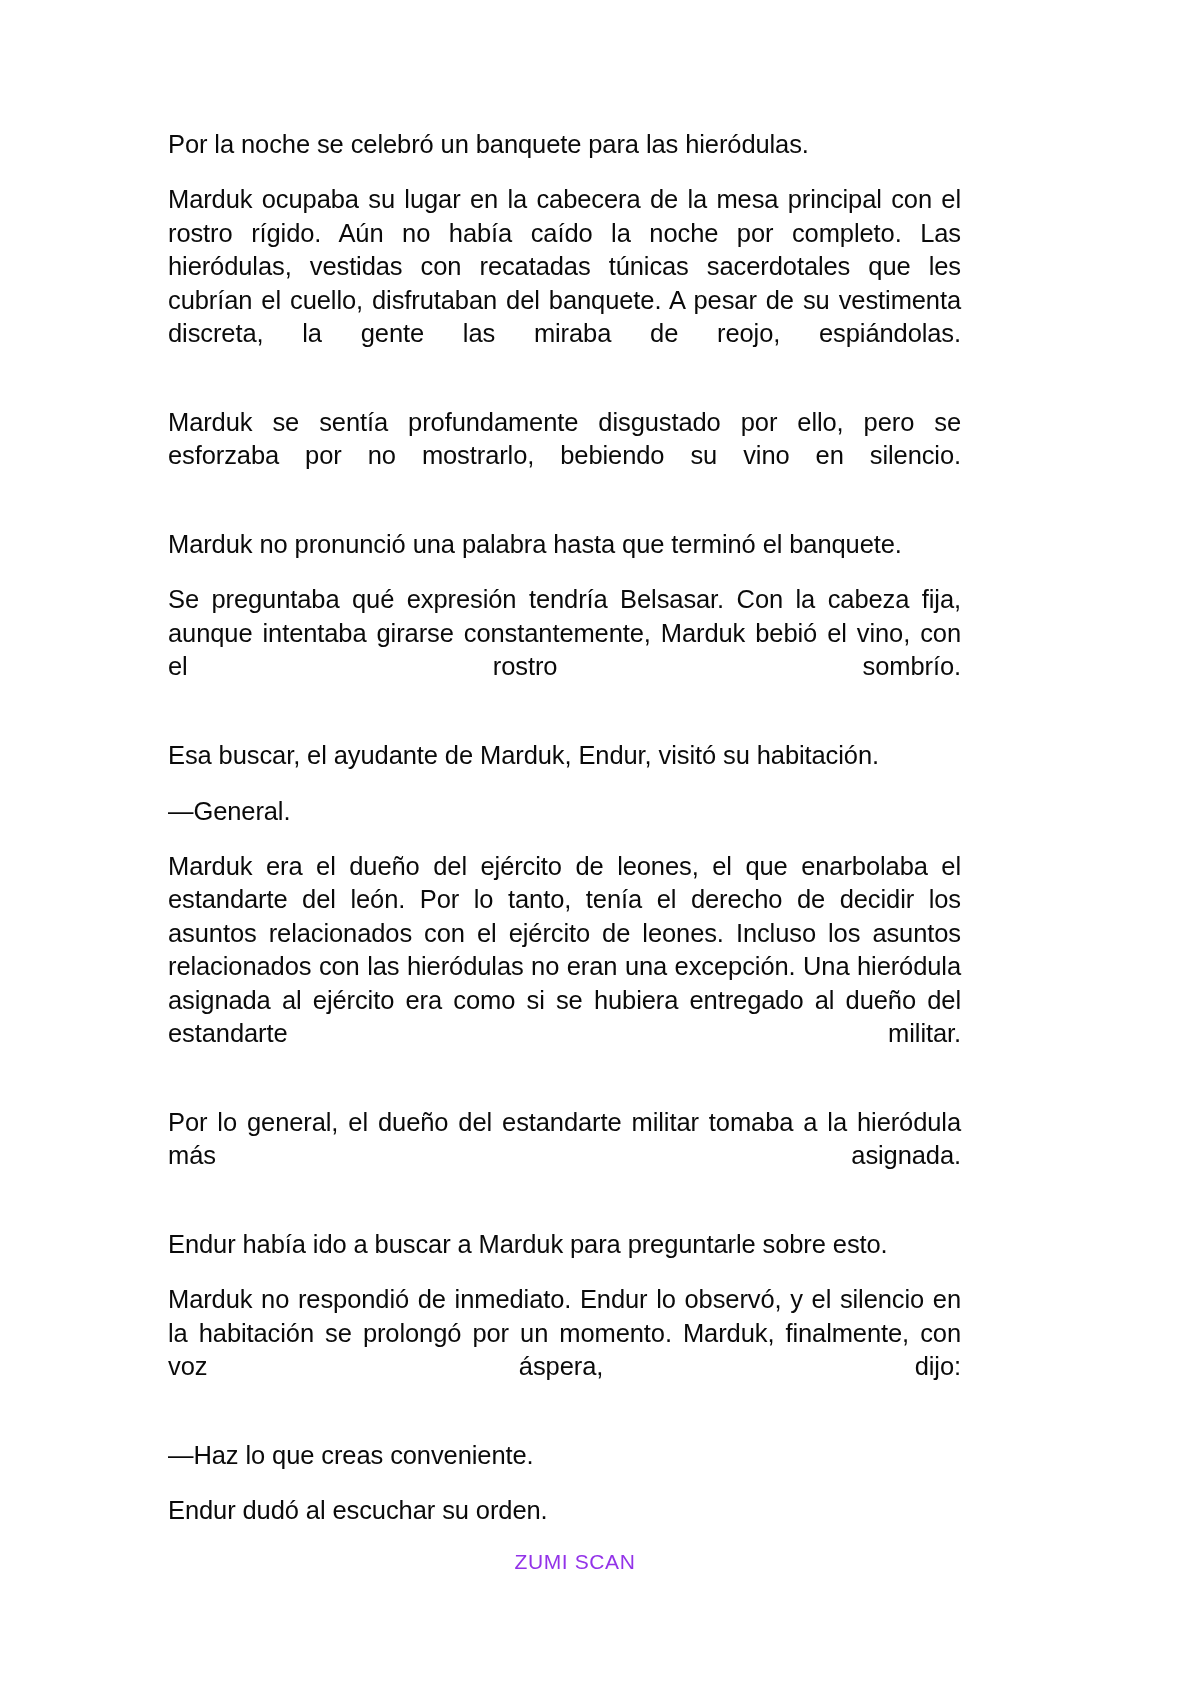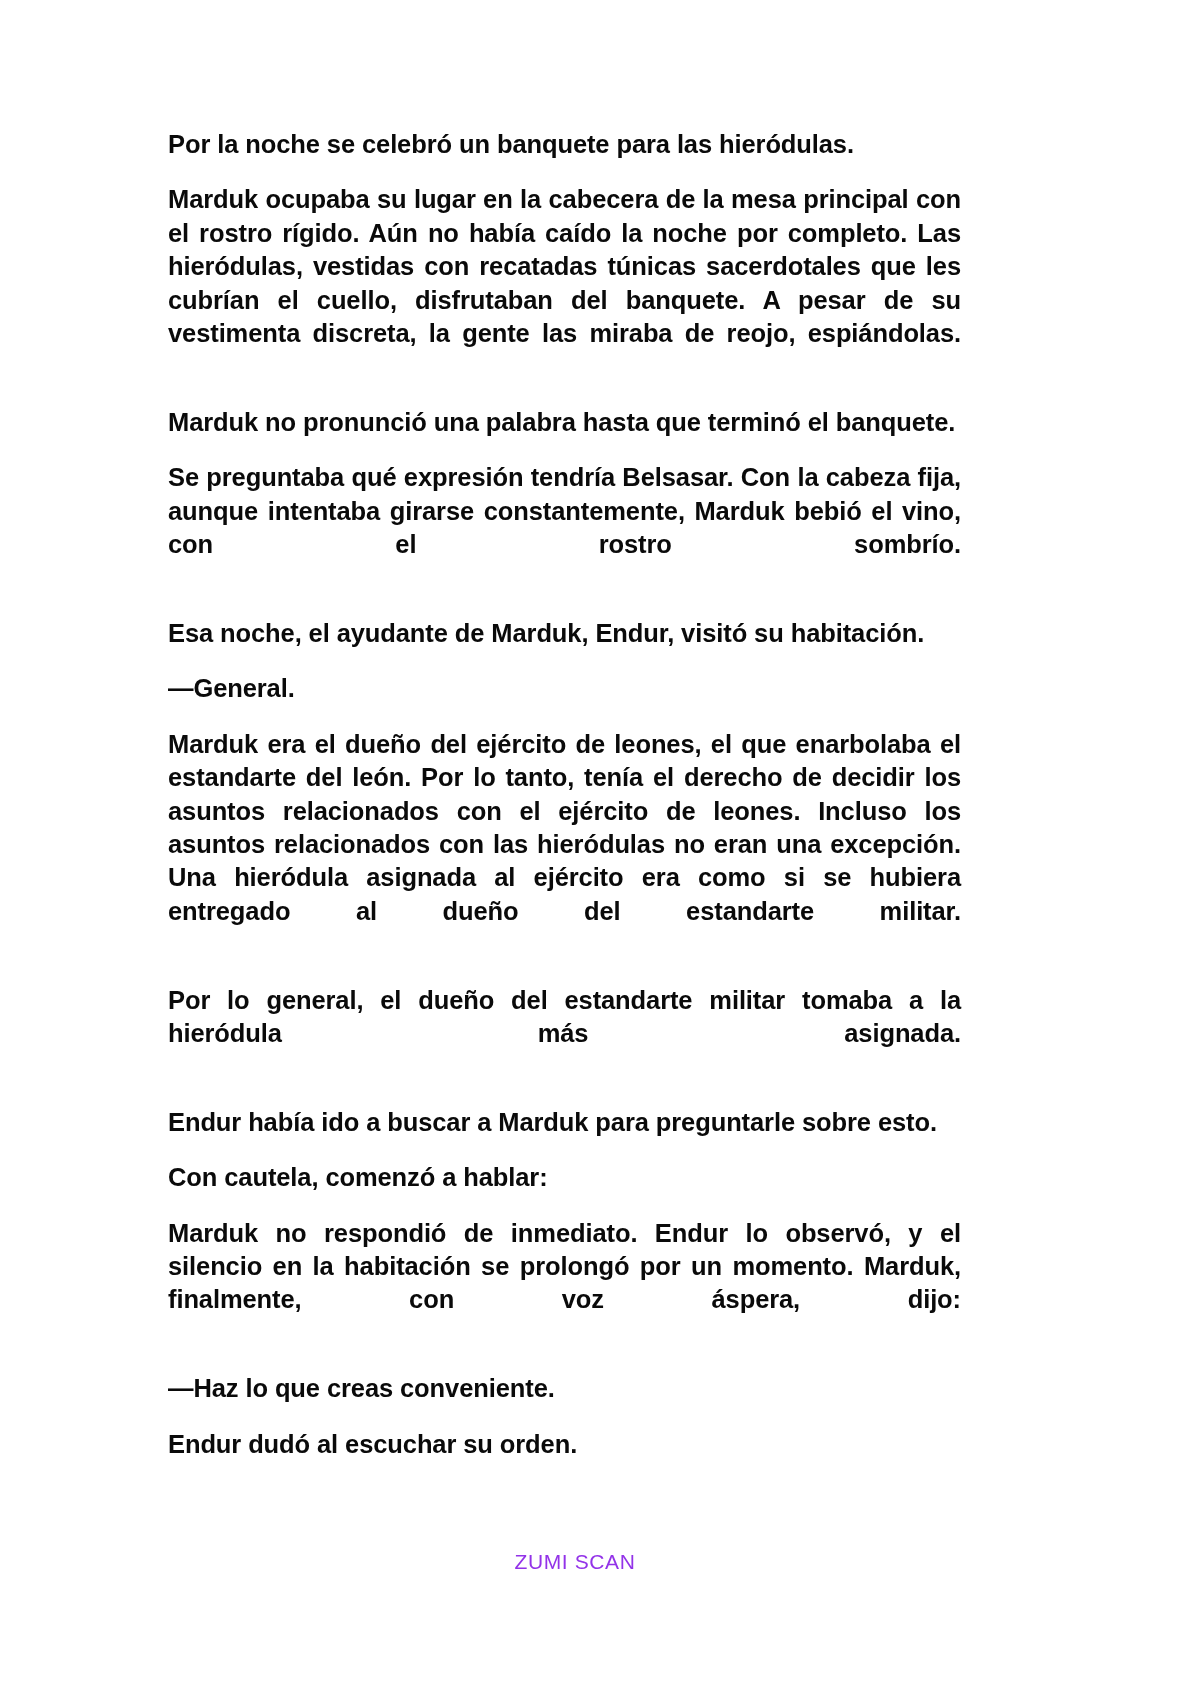--- a/index.html
+++ b/index.html
@@ -30,21 +30,20 @@
     font-family: "Liberation Sans", "DejaVu Sans", sans-serif;
     font-size: 25.5px;
     line-height: 33.4px;
     color: #0a0a0a;
     text-align: justify;
     text-justify: inter-word;
     margin: 0 0 22px 0;
     font-stretch: condensed;
     transform-origin: left top;
     letter-spacing: -0.1px;
-    font-weight: bold;
     -webkit-font-smoothing: antialiased;
   }
 
   .para:last-of-type {
     margin-bottom: 0;
   }
 
   
   .para::after {
     content: "";
@@ -77,37 +76,37 @@
 <body>
 
 <div class="page">
 
   <div class="text-column">
 
     <p class="para single">Por la noche se celebró un banquete para las hieródulas.</p>
 
     <p class="para">Marduk ocupaba su lugar en la cabecera de la mesa principal con el rostro rígido. Aún no había caído la noche por completo. Las hieródulas, vestidas con recatadas túnicas sacerdotales que les cubrían el cuello, disfrutaban del banquete. A pesar de su vestimenta discreta, la gente las miraba de reojo, espiándolas.</p>
 
+    <p class="para">Marduk se sentía profundamente disgustado por ello, pero se esforzaba por no mostrarlo, bebiendo su vino en silencio.</p>
 
     <p class="para single">Marduk no pronunció una palabra hasta que terminó el banquete.</p>
 
     <p class="para">Se preguntaba qué expresión tendría Belsasar. Con la cabeza fija, aunque intentaba girarse constantemente, Marduk bebió el vino, con el rostro sombrío.</p>
 
-    <p class="para single">Esa noche, el ayudante de Marduk, Endur, visitó su habitación.</p>
+    <p class="para single">Esa buscar, el ayudante de Marduk, Endur, visitó su habitación.</p>
 
     <p class="para single">—General.</p>
 
 
     <p class="para">Marduk era el dueño del ejército de leones, el que enarbolaba el estandarte del león. Por lo tanto, tenía el derecho de decidir los asuntos relacionados con el ejército de leones. Incluso los asuntos relacionados con las hieródulas no eran una excepción. Una hieródula asignada al ejército era como si se hubiera entregado al dueño del estandarte militar.</p>
 
     <p class="para">Por lo general, el dueño del estandarte militar tomaba a la hieródula más asignada.</p>
 
     <p class="para single">Endur había ido a buscar a Marduk para preguntarle sobre esto.</p>
 
-    <p class="para single">Con cautela, comenzó a hablar:</p>
 
 
     <p class="para">Marduk no respondió de inmediato. Endur lo observó, y el silencio en la habitación se prolongó por un momento. Marduk, finalmente, con voz áspera, dijo:</p>
 
     <p class="para single">—Haz lo que creas conveniente.</p>
 
     <p class="para single">Endur dudó al escuchar su orden.</p>
 
   </div>
 

